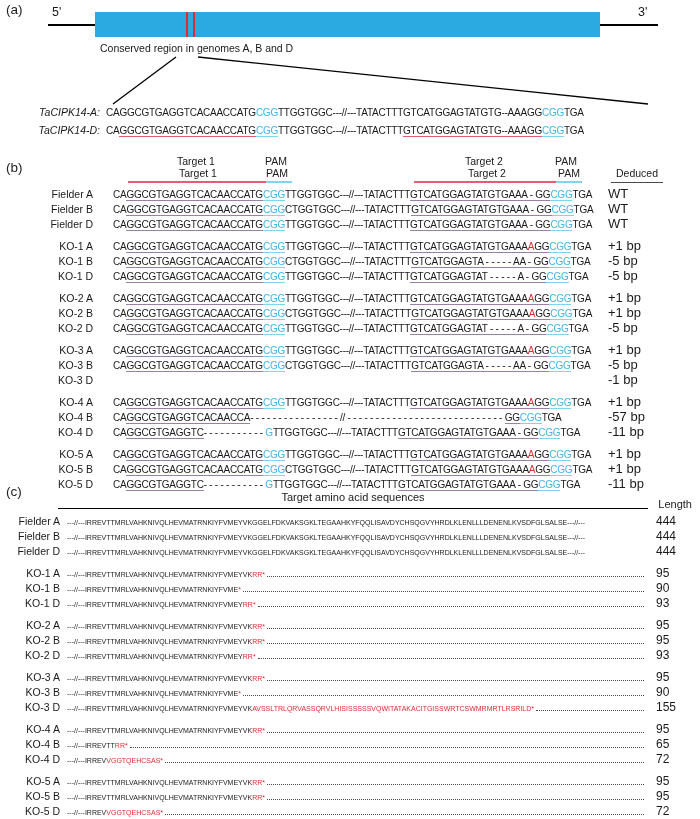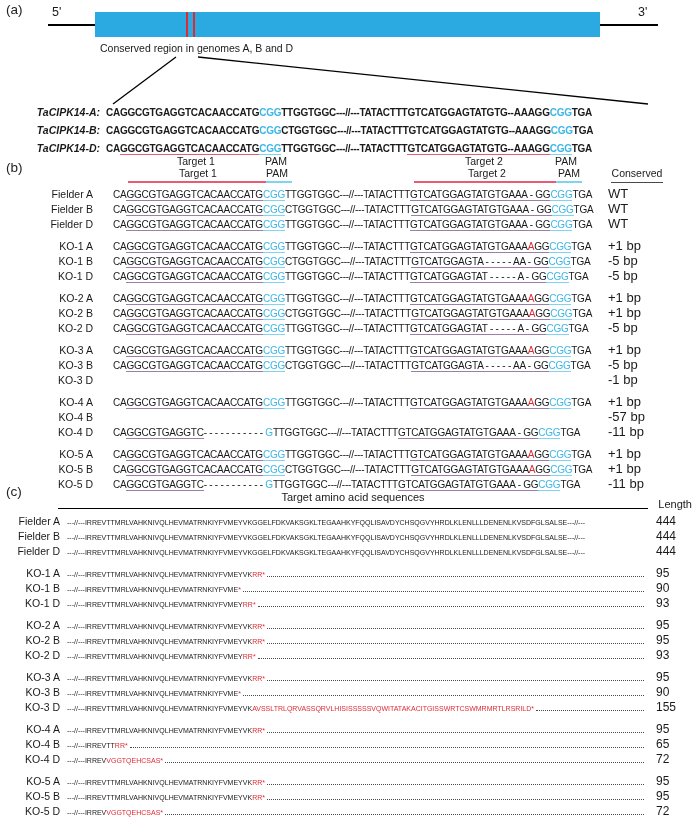--- a/index.html
+++ b/index.html
@@ -9,21 +9,21 @@
   
   #panel-a{position:absolute;left:0;top:0;width:700px;height:175px;}
   .backbone{position:absolute;left:48px;top:24px;width:610px;height:1.8px;background:#000;}
   .genebar{position:absolute;left:95px;top:12px;width:505px;height:25px;background:var(--c-bar-blue);}
   .tick{position:absolute;top:12px;width:2.2px;height:25px;background:var(--c-red-text);}
   #tick1{left:186px}#tick2{left:192.5px}
   .prime{position:absolute;top:5px;font-size:12.5px;}
   #five-prime{left:52px}#three-prime{left:638px}
   .caption-a{position:absolute;left:100px;top:42px;font-size:10.5px;text-align:center;}
   .pointers{position:absolute;left:0;top:0;width:700px;height:175px;}
-  #pa-rows{position:absolute;left:0;top:106px;width:700px;font-weight:bold;}
+  #pa-rows{position:absolute;left:0;top:106px;width:700px;}
   .pa-row{display:flex;height:18px;align-items:baseline;}
   .pa-label{flex:none;width:106px;text-align:right;padding-right:6px;box-sizing:border-box;
             font-style:italic;font-size:10.5px;white-space:pre;}
   .seq{white-space:pre;font-size:10px;letter-spacing:-0.25px;}
   .ruler-label{position:absolute;top:155px;transform:translateX(-50%);font-size:10.5px;}
   #rl-t1{left:196px}#rl-p1{left:276px}#rl-t2{left:484px}#rl-p2{left:566px}
   
   .c-b{color:var(--c-seq-blue);}
   .c-r{color:var(--c-red-text);}
   .u-p{border-bottom:1.6px solid var(--c-underline-purple);}
@@ -77,41 +77,37 @@
     <svg class="pointers">
       <line x1="176" y1="57" x2="113" y2="104" stroke="#000" stroke-width="1.3"></line>
       <line x1="198" y1="57" x2="648" y2="104" stroke="#000" stroke-width="1.3"></line>
     </svg>
     <div id="pa-rows">
         <div class="pa-row">
           <span class="pa-label">TaCIPK14-A:</span>
           <span class="seq"><span>CAGGCGTGAGGTCACAACCATG</span><span class="c-b">CGG</span><span>TTGGTGGC---//---TATACTTTGTCATGGAGTATGTG--AAAGG</span><span class="c-b">CGG</span><span>TGA</span></span>
         </div>
         <div class="pa-row">
-          <span class="pa-label">TaCIPK14-B:</span>
-          <span class="seq"><span>CAGGCGTGAGGTCACAACCATG</span><span class="c-b">CGG</span><span>CTGGTGGC---//---TATACTTTGTCATGGAGTATGTG--AAAGG</span><span class="c-b">CGG</span><span>TGA</span></span>
-        </div>
-        <div class="pa-row">
           <span class="pa-label">TaCIPK14-D:</span>
           <span class="seq"><span>CA</span><span class="u-r">GGCGTGAGGTCACAACCATG</span><span class="c-b u-b">CGG</span><span>TTGGTGGC---//---TATACTTT</span><span class="u-r">GTCATGGAGTATGTG--AAAGG</span><span class="c-b u-b">CGG</span><span>TGA</span></span>
         </div>
       </div>
     <span class="ruler-label" id="rl-t1">Target 1</span>
     <span class="ruler-label" id="rl-p1">PAM</span>
     <span class="ruler-label" id="rl-t2">Target 2</span>
     <span class="ruler-label" id="rl-p2">PAM</span>
   </div>
 
   <div id="panel-b">
     <span class="tag" style="left:6px;top:0px;">(b)</span>
     <span class="pb-head" id="pbh-t1">Target 1</span>
     <span class="pb-head" id="pbh-p1">PAM</span>
     <span class="pb-head" id="pbh-t2">Target 2</span>
     <span class="pb-head" id="pbh-p2">PAM</span>
-    <span class="pb-head" id="pbh-gen">Conserved</span>
+    <span class="pb-head" id="pbh-gen">Deduced</span>
     <div class="hline" id="hl-t1"></div>
     <div class="hline" id="hl-p1"></div>
     <div class="hline" id="hl-t2"></div>
     <div class="hline" id="hl-p2"></div>
     <div class="hline" id="hl-gen"></div>
     <div id="pb-rows">
         <div class="pb-group">
           <div class="pb-row">
             <span class="pb-label">Fielder A</span>
             <span class="seq pb-seq"><span>CA</span><span class="u-p">GGCGTGAGGTCACAACCATG</span><span class="c-b u-b">CGG</span><span>TTGGTGGC---//---TATACTTT</span><span class="u-p">GTCATGGAGTATGTGAAA - GG</span><span class="c-b u-b">CGG</span><span>TGA</span></span>
@@ -179,20 +175,21 @@
           </div>
         </div>
         <div class="pb-group">
           <div class="pb-row">
             <span class="pb-label">KO-4 A</span>
             <span class="seq pb-seq"><span>CA</span><span class="u-p">GGCGTGAGGTCACAACCATG</span><span class="c-b u-b">CGG</span><span>TTGGTGGC---//---TATACTTT</span><span class="u-p">GTCATGGAGTATGTGAAA</span><span class="c-r u-p">A</span><span class="u-p">GG</span><span class="c-b u-b">CGG</span><span>TGA</span></span>
             <span class="pb-geno">+1 bp</span>
           </div>
           <div class="pb-row">
             <span class="pb-label">KO-4 B</span>
+            <span class="seq pb-seq"><span>CA</span><span class="u-p">GGCGTGAGGTCACAACCA</span><span>- - - - - - - - - - - - - - - - </span><span>//</span><span> - - - - - - - - - - - - - - - - - - - - - - - - - - - - </span><span class="u-p">GG</span><span class="c-b u-b">CGG</span><span>TGA</span></span>
             <span class="pb-geno">-57 bp</span>
           </div>
           <div class="pb-row">
             <span class="pb-label">KO-4 D</span>
             <span class="seq pb-seq"><span>CA</span><span class="u-p">GGCGTGAGGTC</span><span>- - - - - - - - - - - </span><span class="c-b">G</span><span>TTGGTGGC---//---TATACTTT</span><span class="u-p">GTCATGGAGTATGTGAAA - GG</span><span class="c-b u-b">CGG</span><span>TGA</span></span>
             <span class="pb-geno">-11 bp</span>
           </div>
         </div>
         <div class="pb-group">
           <div class="pb-row">

